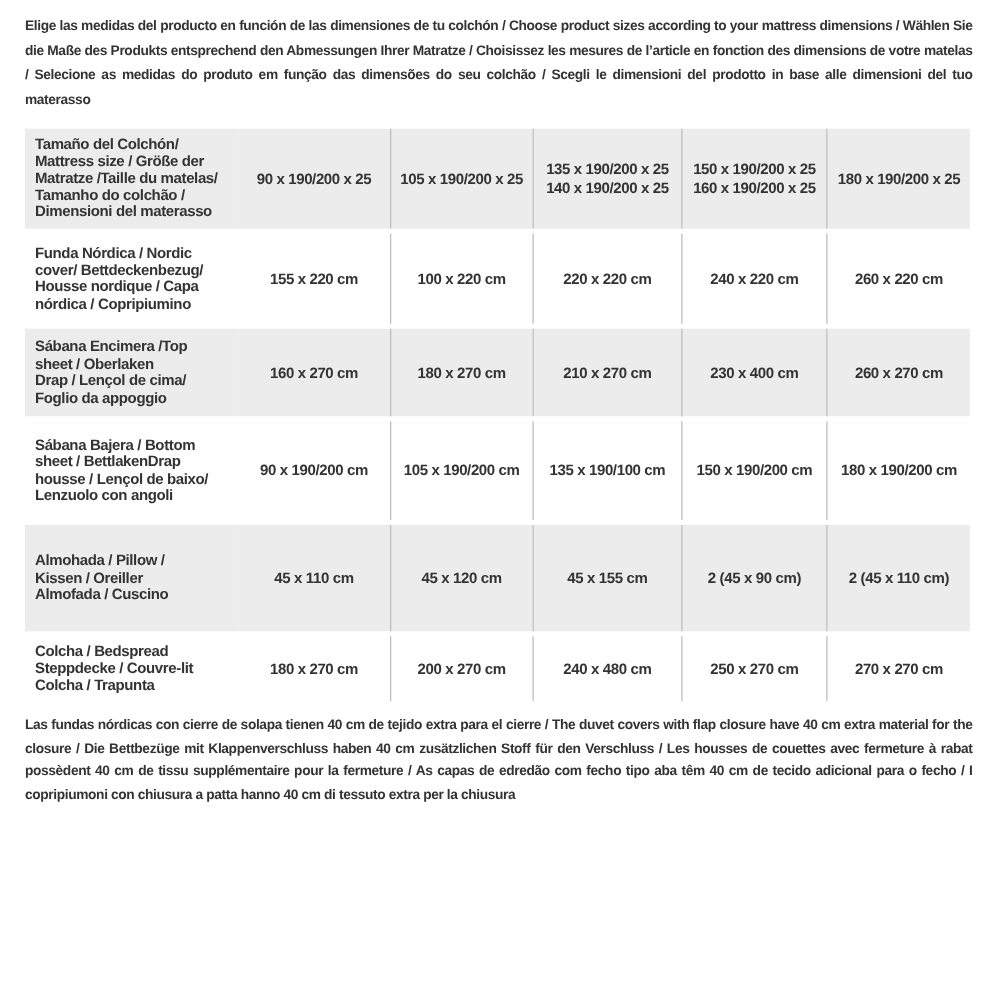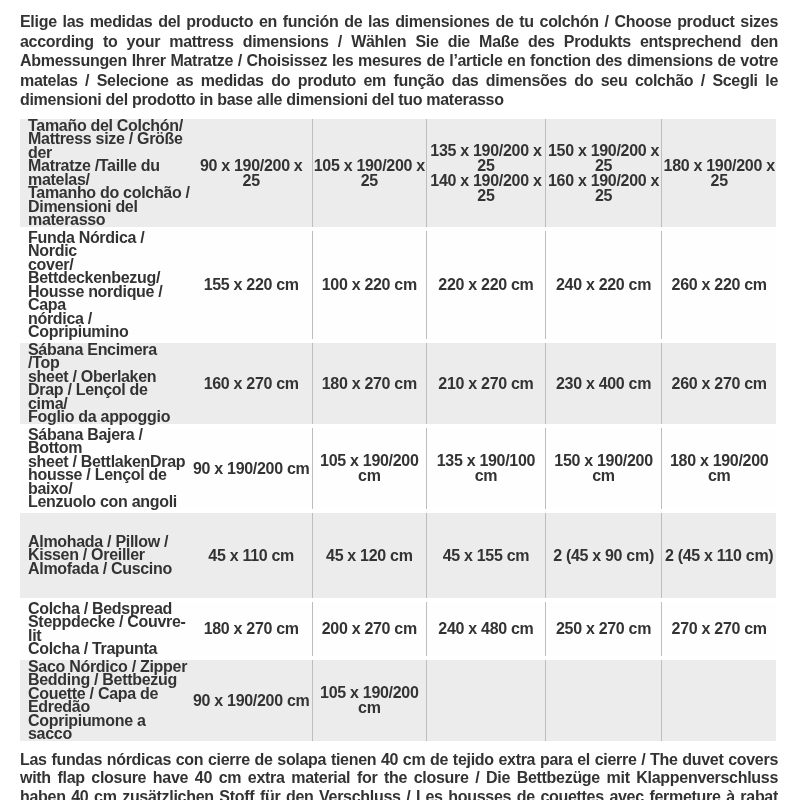--- a/index.html
+++ b/index.html
@@ -11,40 +11,40 @@
   * { margin: 0; padding: 0; box-sizing: border-box; }
   html, body { width: 800px; height: 800px; background: #ffffff; overflow: hidden; }
   body {
     font-family: "Liberation Sans", "DejaVu Sans", sans-serif;
     color: var(--ink, #333);
     font-weight: 700;
   }
   .page { width: 800px; height: 800px; padding: 12px 22px 10px 20px; overflow: hidden; }
 
   .para {
-    font-size: 16px;
+    font-size: 11px;
     line-height: 19.5px;
     letter-spacing: -0.3px;
     text-align: justify;
     color: var(--ink, #333);
   }
   .para.intro { min-height: 82px; margin-bottom: 5px; }
   .para.footer { margin-top: 6px; line-height: 18.5px; }
 
   table.size-table {
     border-collapse: separate;
     border-spacing: 0 4px;
     table-layout: fixed;
     width: 756px;
   }
   td {
     vertical-align: middle;
     white-space: pre-line;
     font-weight: 700;
-    font-size: 16px;
+    font-size: 12px;
     letter-spacing: -0.3px;
   }
   td.label {
     padding-left: 8px;
     line-height: 13.5px;
     text-align: left;
   }
   td.val {
     text-align: center;
     line-height: 15px;
@@ -139,29 +139,18 @@
       <tr>
         <td class="label">Colcha / Bedspread
 Steppdecke / Couvre-lit
 Colcha / Trapunta</td>
         <td class="val">180 x 270 cm</td>
         <td class="val">200 x 270 cm</td>
         <td class="val">240 x 480 cm</td>
         <td class="val">250 x 270 cm</td>
         <td class="val">270 x 270 cm</td>
       </tr>
-      <tr>
-        <td class="label">Saco Nórdico / Zipper
-Bedding / Bettbezug
-Couette / Capa de Edredão
-Copripiumone a sacco</td>
-        <td class="val">90 x 190/200 cm</td>
-        <td class="val">105 x 190/200 cm</td>
-        <td class="val"></td>
-        <td class="val"></td>
-        <td class="val"></td>
-      </tr>
     </tbody>
   </table>
 
   <p class="para footer">Las fundas nórdicas con cierre de solapa tienen 40 cm de tejido extra para el cierre / The duvet covers with flap closure have 40 cm extra material for the closure / Die Bettbezüge mit Klappenverschluss haben 40 cm zusätzlichen Stoff für den Verschluss / Les housses de couettes avec fermeture à rabat possèdent 40 cm de tissu supplémentaire pour la fermeture / As capas de edredão com fecho tipo aba têm 40 cm de tecido adicional para o fecho / I copripiumoni con chiusura a patta hanno 40 cm di tessuto extra per la chiusura</p>
 
 </div>
 
 </body></html>

